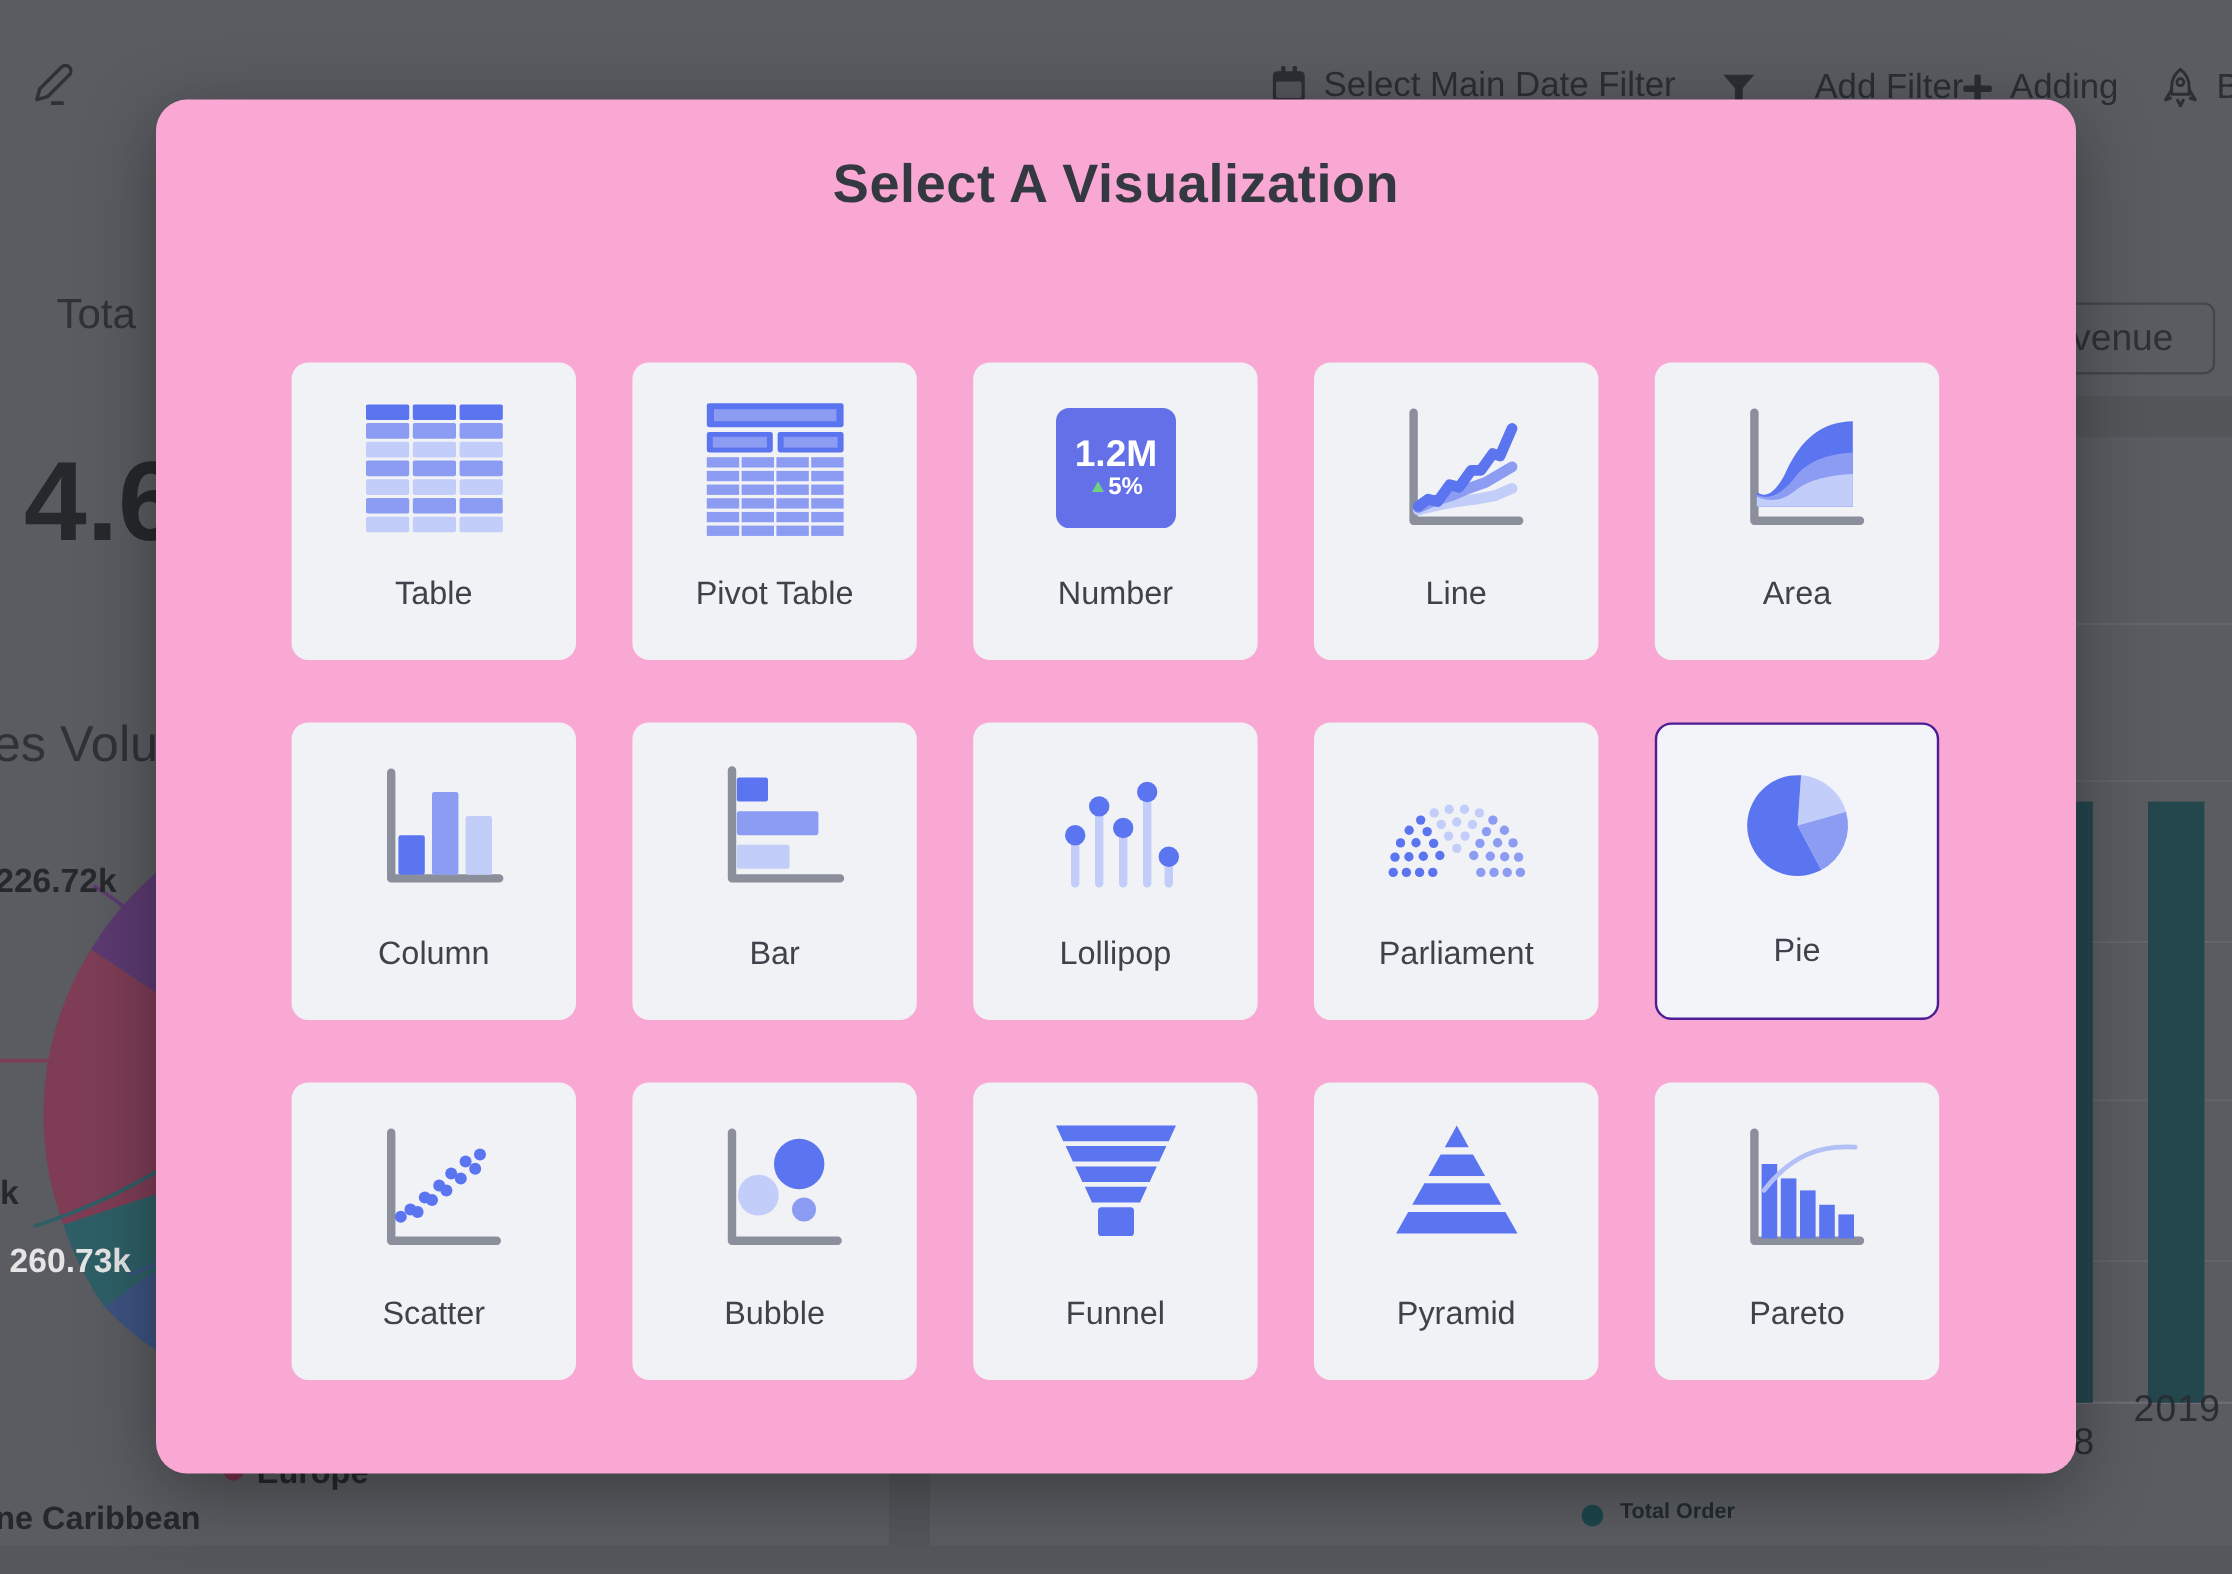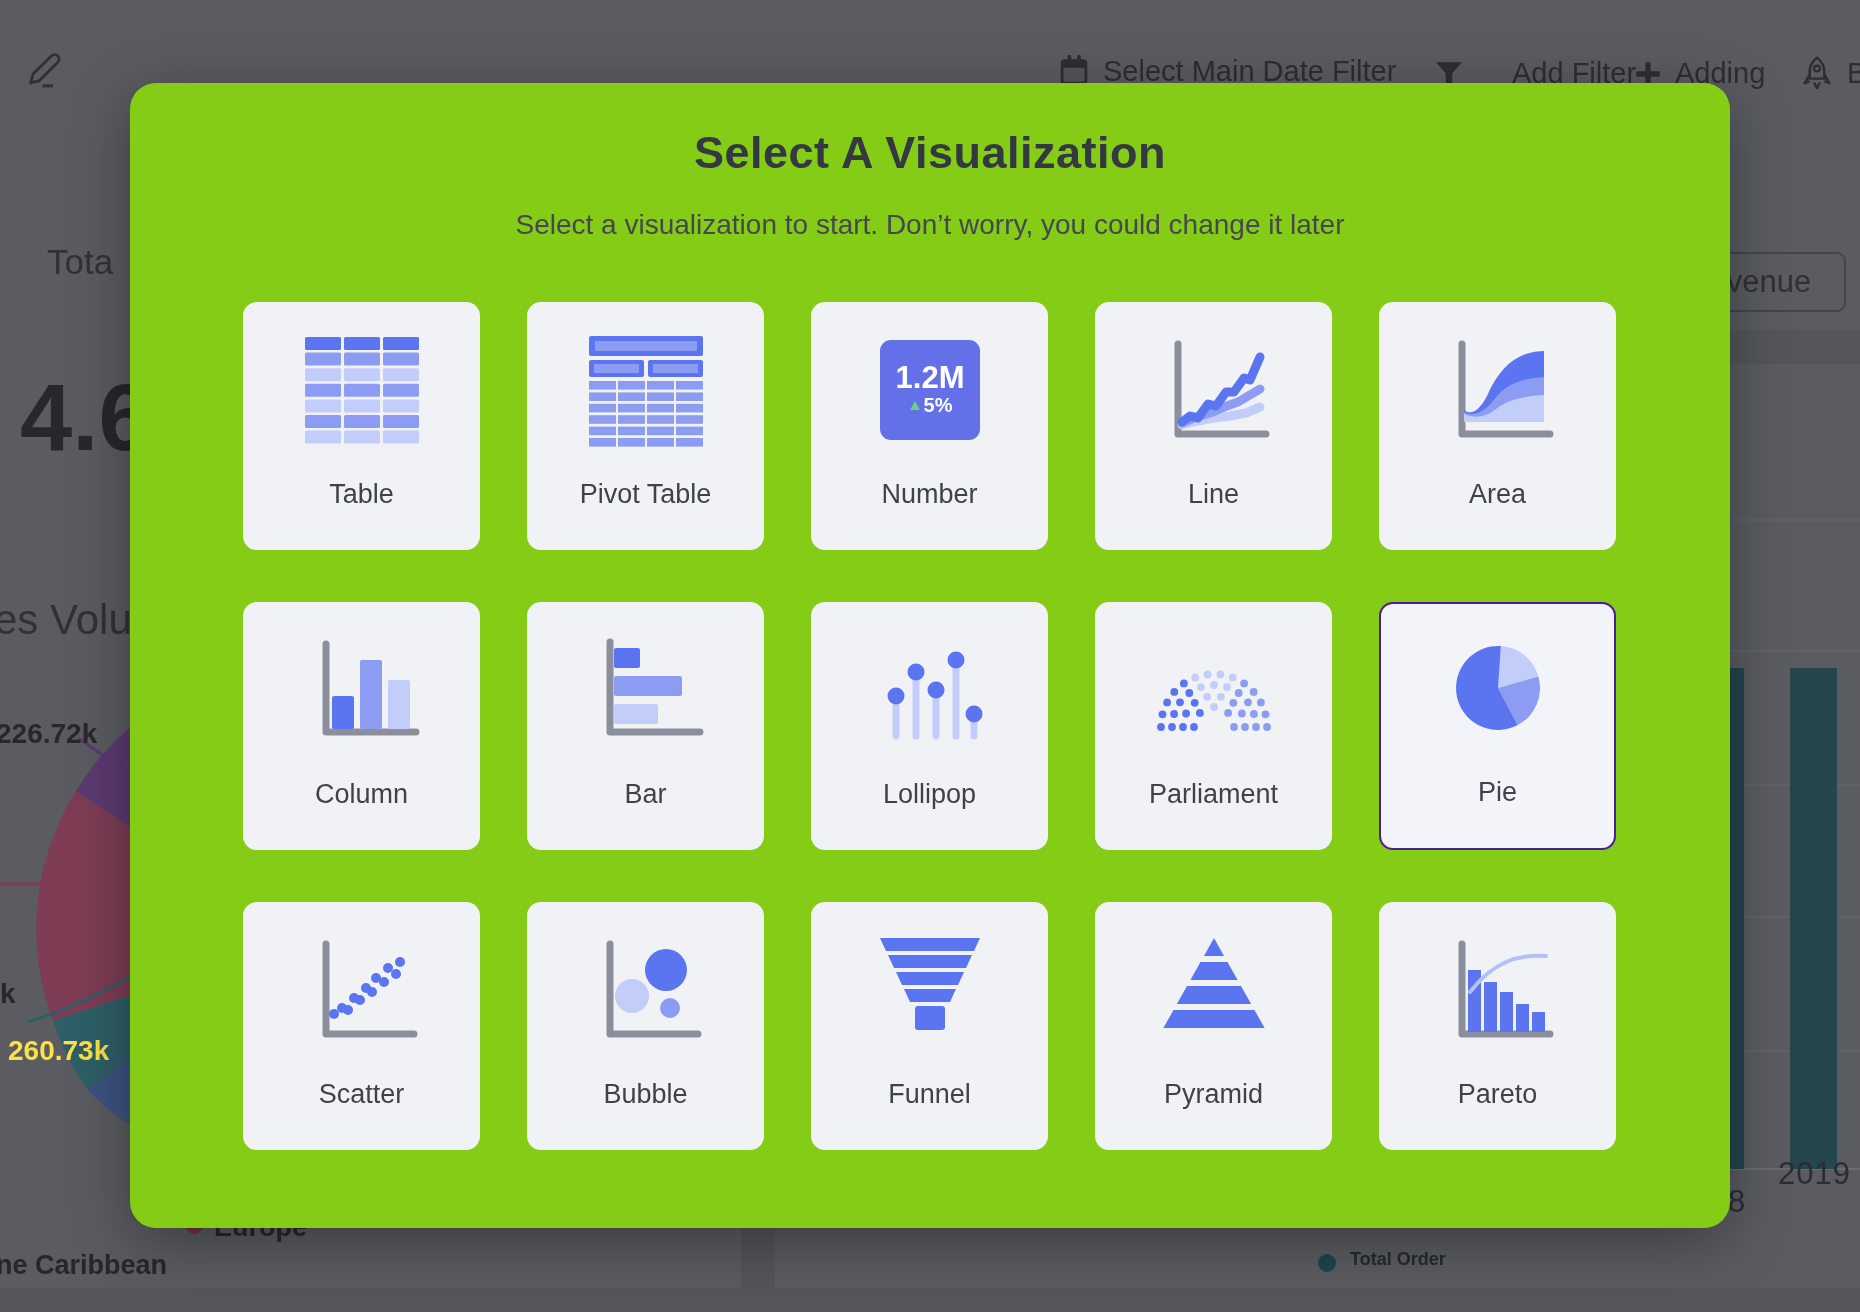--- a/index.html
+++ b/index.html
@@ -17,21 +17,21 @@
   .pencil{position:absolute;left:26px;top:50px;}
   .venue-btn{position:absolute;left:1692px;top:252px;width:150px;height:56px;
     border:2px solid #43464b;border-radius:9px;display:flex;align-items:center;
     justify-content:center;font-size:31px;color:#2e3135;}
   .hdr-band{position:absolute;left:1655px;top:330px;width:205px;height:34px;background:#545659;}
   .strip-v{position:absolute;left:741px;top:1228px;width:34px;height:84px;background:#53555a;}
   .strip-b{position:absolute;left:0;top:1288px;width:1860px;height:24px;background:#55575c;}
   .legend-dot{position:absolute;border-radius:50%;}
   
   #modal{position:absolute;left:130px;top:83px;width:1600px;height:1145px;
-    background:#84cc16;border-radius:26px;box-shadow:0 14px 60px rgba(0,0,0,.35);}
+    background:#f9a8d4;border-radius:26px;box-shadow:0 14px 60px rgba(0,0,0,.35);}
   #modal h1{margin:44px 0 0 0;text-align:center;font-size:45px;font-weight:700;
     color:#343941;letter-spacing:.5px;}
   #modal .subtitle{margin:30px 0 0 0;text-align:center;font-size:28px;color:#44484e;}
   #viz-grid{position:absolute;left:113px;top:219px;display:grid;
     grid-template-columns:repeat(5,237px);grid-auto-rows:248px;gap:52px 47px;}
   .tile{position:relative;background:#f1f2f6;border-radius:14px;box-sizing:border-box;
     display:flex;flex-direction:column;align-items:center;cursor:pointer;}
   .tile.selected{border:2px solid #4c1d95;background:#f3f4fa;}
   .tile-icon{margin-top:30px;width:120px;height:120px;}
   .tile.selected .tile-icon{margin-top:28px;}
@@ -112,42 +112,41 @@
       <path d="M12.5 24.5 L15 29.5 L17.5 24.5" fill="none" stroke="#2b2e33" stroke-width="2.2" stroke-linejoin="round"></path>
     </svg>
     <span>B</span>
   </div>
 
   <div class="bt" style="left:47px;top:242px;font-size:35px;color:#2f3237;">Tota</div>
   <div class="bt" style="left:20px;top:364px;font-size:94px;font-weight:700;color:#26282c;">4.6</div>
   <div class="bt" style="left:-6px;top:596px;font-size:42px;color:#2f3237;">es Volu</div>
   <div class="bt" style="left:-4px;top:718px;font-size:28px;font-weight:700;color:#26282c;">226.72k</div>
   <div class="bt" style="left:0px;top:978px;font-size:28px;font-weight:700;color:#26282c;">k</div>
-  <div class="bt" style="left:8px;top:1035px;font-size:28px;font-weight:700;color:#fde047;">260.73k</div>
+  <div class="bt" style="left:8px;top:1035px;font-size:28px;font-weight:700;color:#e5e5e5;">260.73k</div>
 
   <span class="legend-dot" style="left:186px;top:1217px;width:17px;height:17px;background:#74304a;"></span>
   <div class="bt" style="left:214px;top:1212px;font-size:27px;font-weight:700;color:#25272b;">Europe</div>
   <div class="bt" style="left:-4px;top:1250px;font-size:27px;font-weight:700;color:#25272b;">ne Caribbean</div>
 
   <div class="venue-btn">
     <span>venue</span>
   </div>
   <div class="hdr-band"></div>
   <div class="bt" style="left:1728px;top:1184px;font-size:31px;color:#2a2d31;letter-spacing:1px;">8</div>
   <div class="bt" style="left:1778px;top:1156px;font-size:31px;color:#2a2d31;letter-spacing:1px;">2019</div>
   <span class="legend-dot" style="left:1318px;top:1254px;width:18px;height:18px;background:#1d464c;"></span>
   <div class="bt" style="left:1350px;top:1249px;font-size:18px;font-weight:700;color:#212b2e;">Total Order</div>
 
   <div class="strip-v"></div>
   <div class="strip-b"></div>
 </div>
 
 <div id="modal">
   <h1>Select A Visualization</h1>
-  <p class="subtitle">Select a visualization to start. Don’t worry, you could change it later</p>
   <div id="viz-grid">
       <div class="tile">
         <div class="tile-icon"><svg width="120" height="120" viewBox="0 0 120 120" font-family="Liberation Sans, sans-serif">
             <rect x="3" y="5" width="36" height="13" rx="1.5" fill="#5b74f0"></rect>
             <rect x="42" y="5" width="36" height="13" rx="1.5" fill="#5b74f0"></rect>
             <rect x="81" y="5" width="36" height="13" rx="1.5" fill="#5b74f0"></rect>
             <rect x="3" y="20.6" width="36" height="13" rx="1.5" fill="#8c9cf2"></rect>
             <rect x="42" y="20.6" width="36" height="13" rx="1.5" fill="#8c9cf2"></rect>
             <rect x="81" y="20.6" width="36" height="13" rx="1.5" fill="#8c9cf2"></rect>
             <rect x="3" y="36.2" width="36" height="13" rx="1.5" fill="#c3cdf9"></rect>

